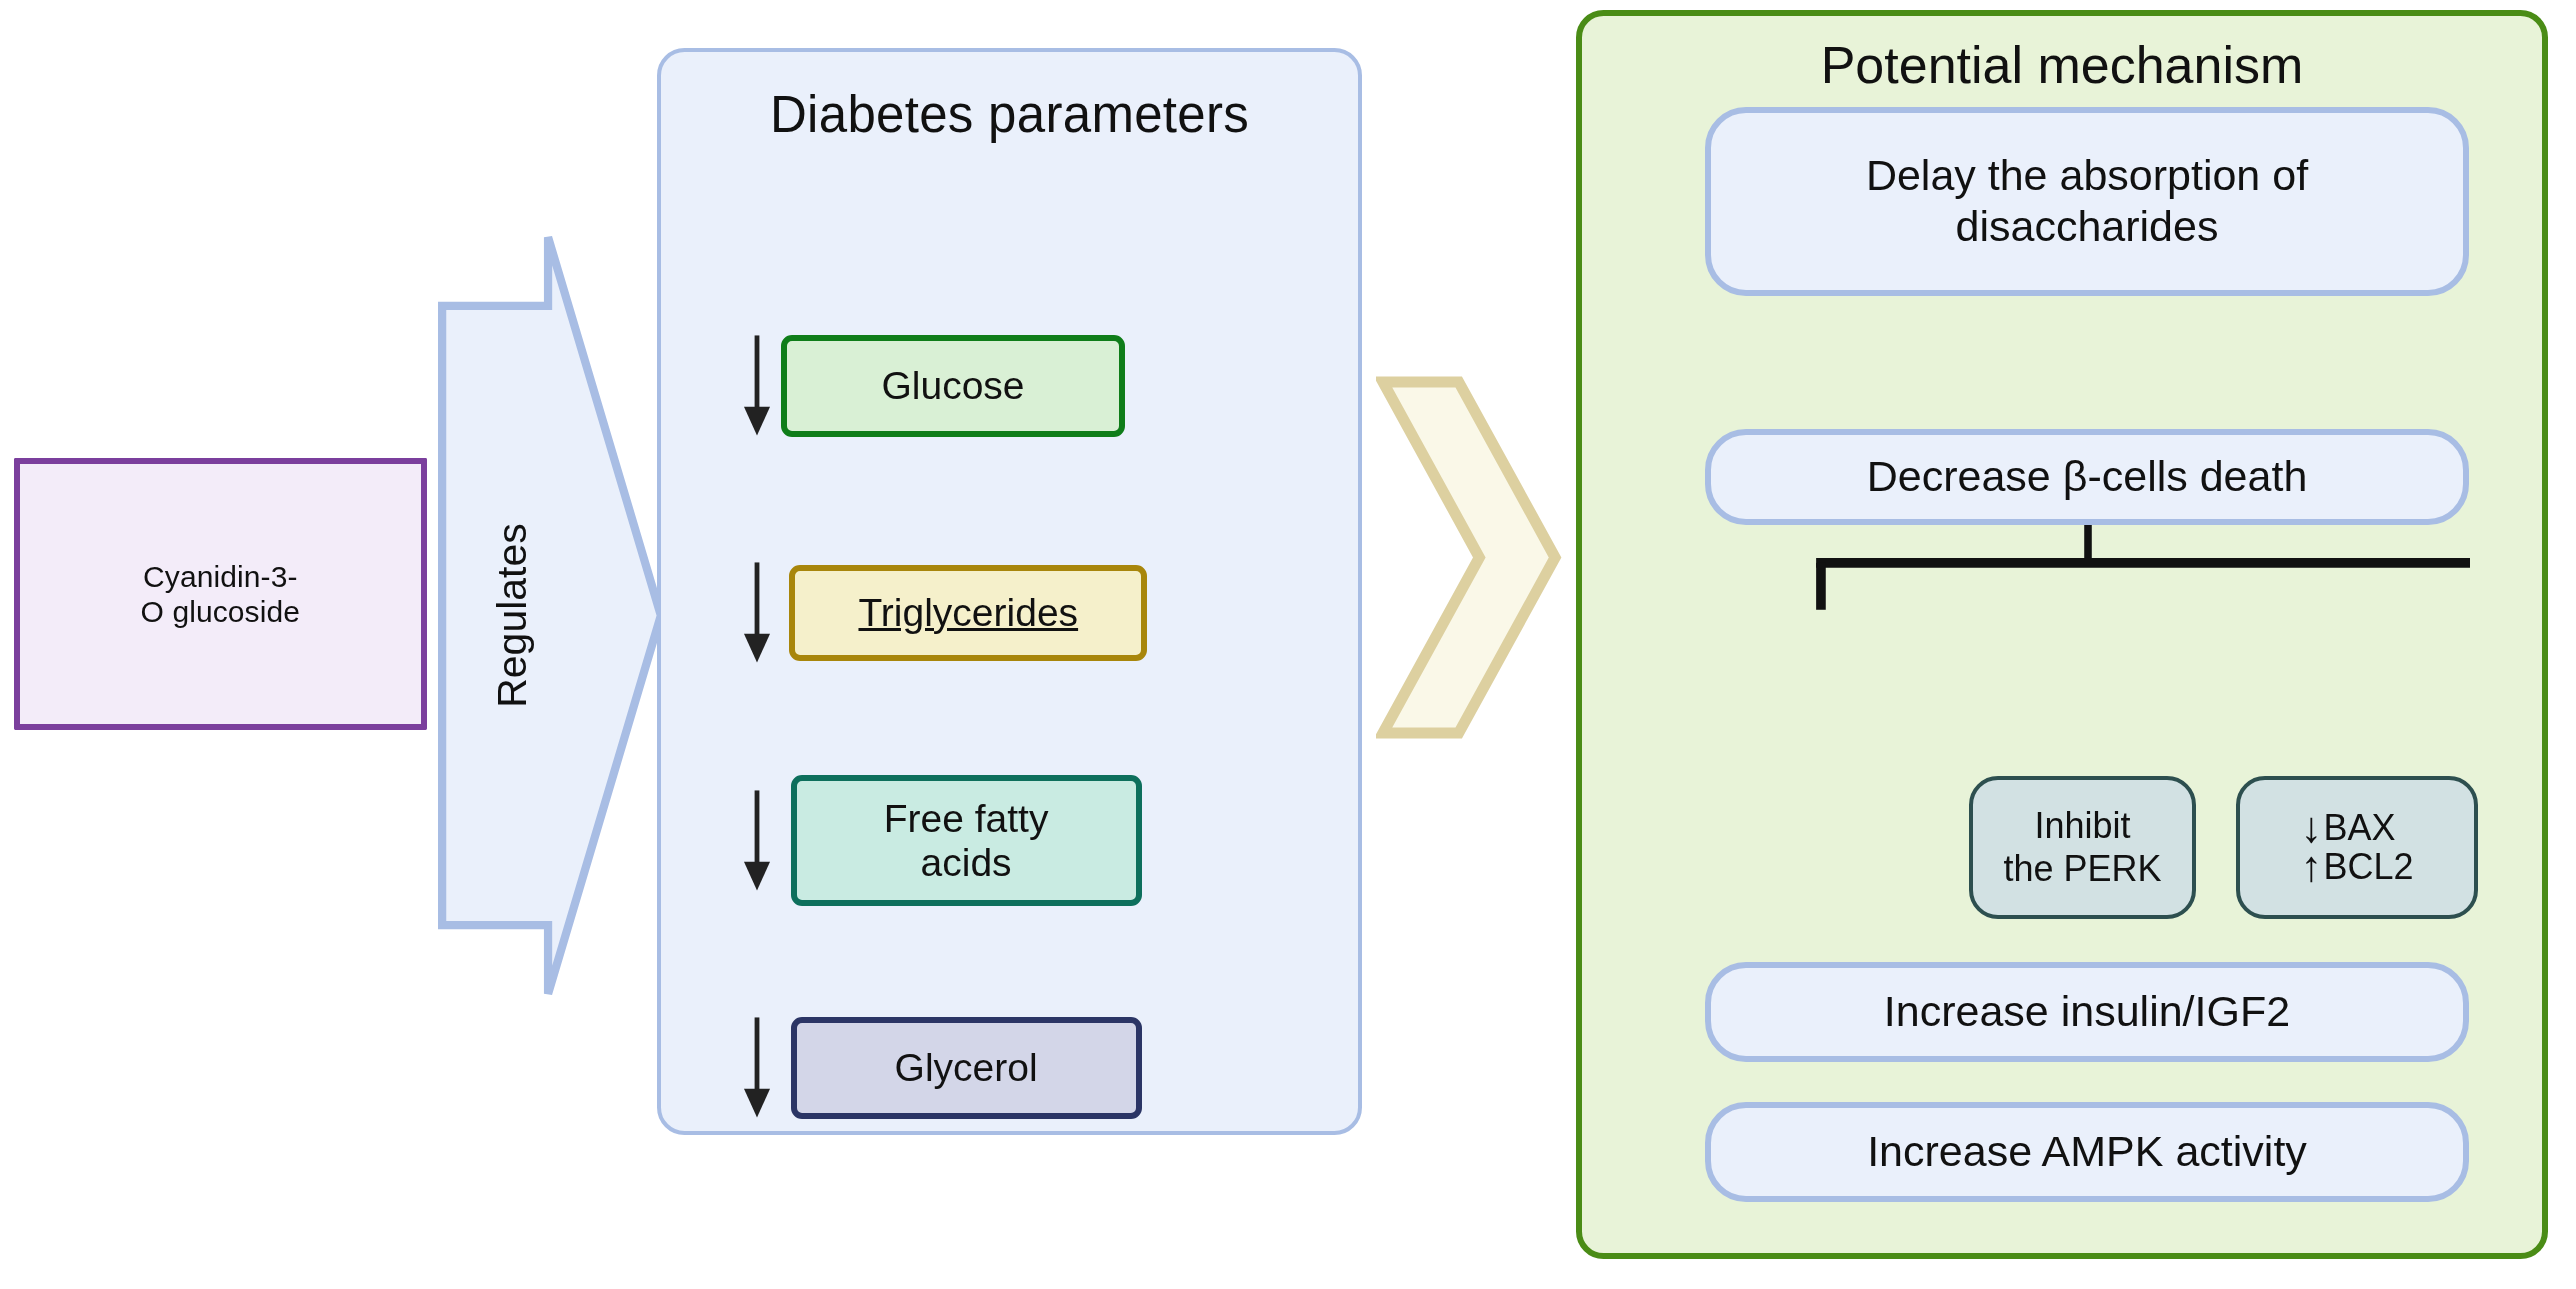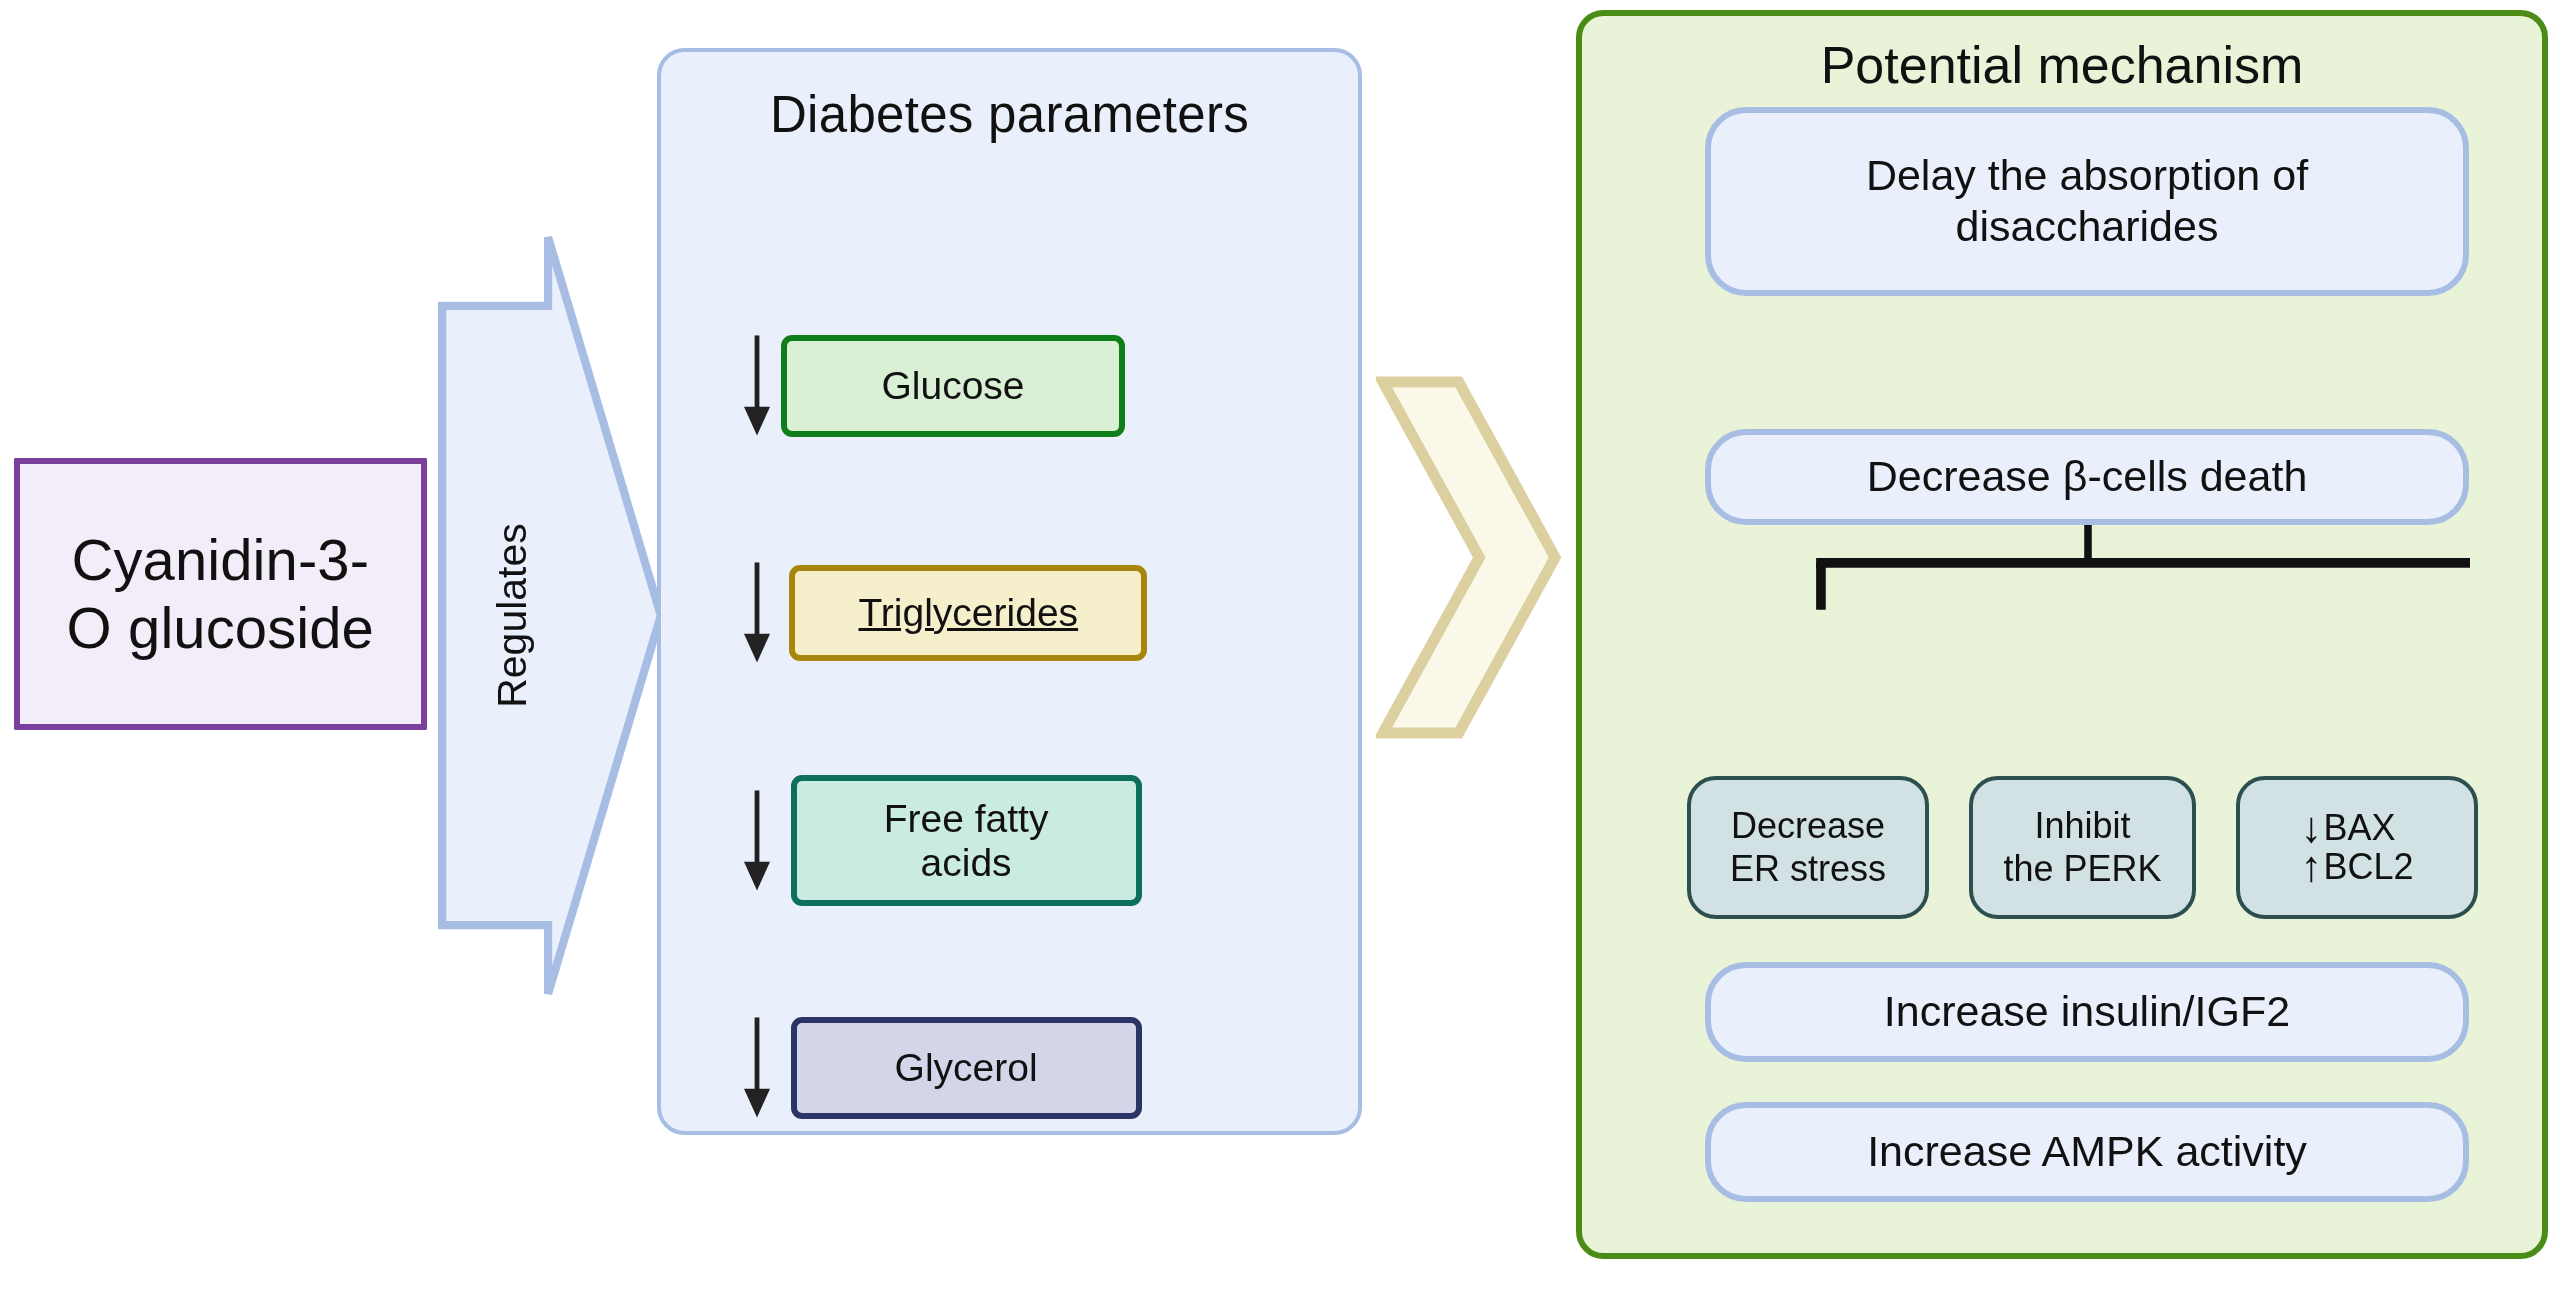--- a/index.html
+++ b/index.html
@@ -32,21 +32,21 @@
     box-sizing: border-box;
     background: #f3ecf9;
     border: 6.9px solid #7b3f9d;
     border-radius: 1.4px;
     display: flex;
     align-items: center;
     justify-content: center;
     text-align: center;
   }
   #compound-box .label {
-    font-size: 58px;
+    font-size: 30px;
     line-height: 1.18;
     letter-spacing: 0.1px;
   }
 
   
   #regulates-arrow {
     position: absolute;
     left: 438px;
     top: 233px;
     width: 227px;
@@ -311,21 +311,20 @@
 
     <div id="bracket">
       <svg viewBox="0 0 1110 325" preserveAspectRatio="none" aria-hidden="true">
         <line x1="555" y1="0" x2="555" y2="55" stroke="#111" stroke-width="11"></line>
         <line x1="160" y1="55" x2="1160" y2="55" stroke="#111" stroke-width="14"></line>
         <line x1="167" y1="55" x2="167" y2="123" stroke="#111" stroke-width="14"></line>
         <line x1="1153" y1="55" x2="1153" y2="123" stroke="#111" stroke-width="14"></line>
       </svg>
     </div>
 
-    <div class="sub-box" id="sub-box-0">Decrease<br>ER stress</div>
     <div class="sub-box" id="sub-box-1">Inhibit<br>the PERK</div>
     <div class="sub-box" id="sub-box-2">
       <div class="gene-lines">
         <div class="gene-line">
           <span class="gene-arrow">↓</span>
           <span>BAX</span>
         </div>
         <div class="gene-line">
           <span class="gene-arrow">↑</span>
           <span>BCL2</span>

